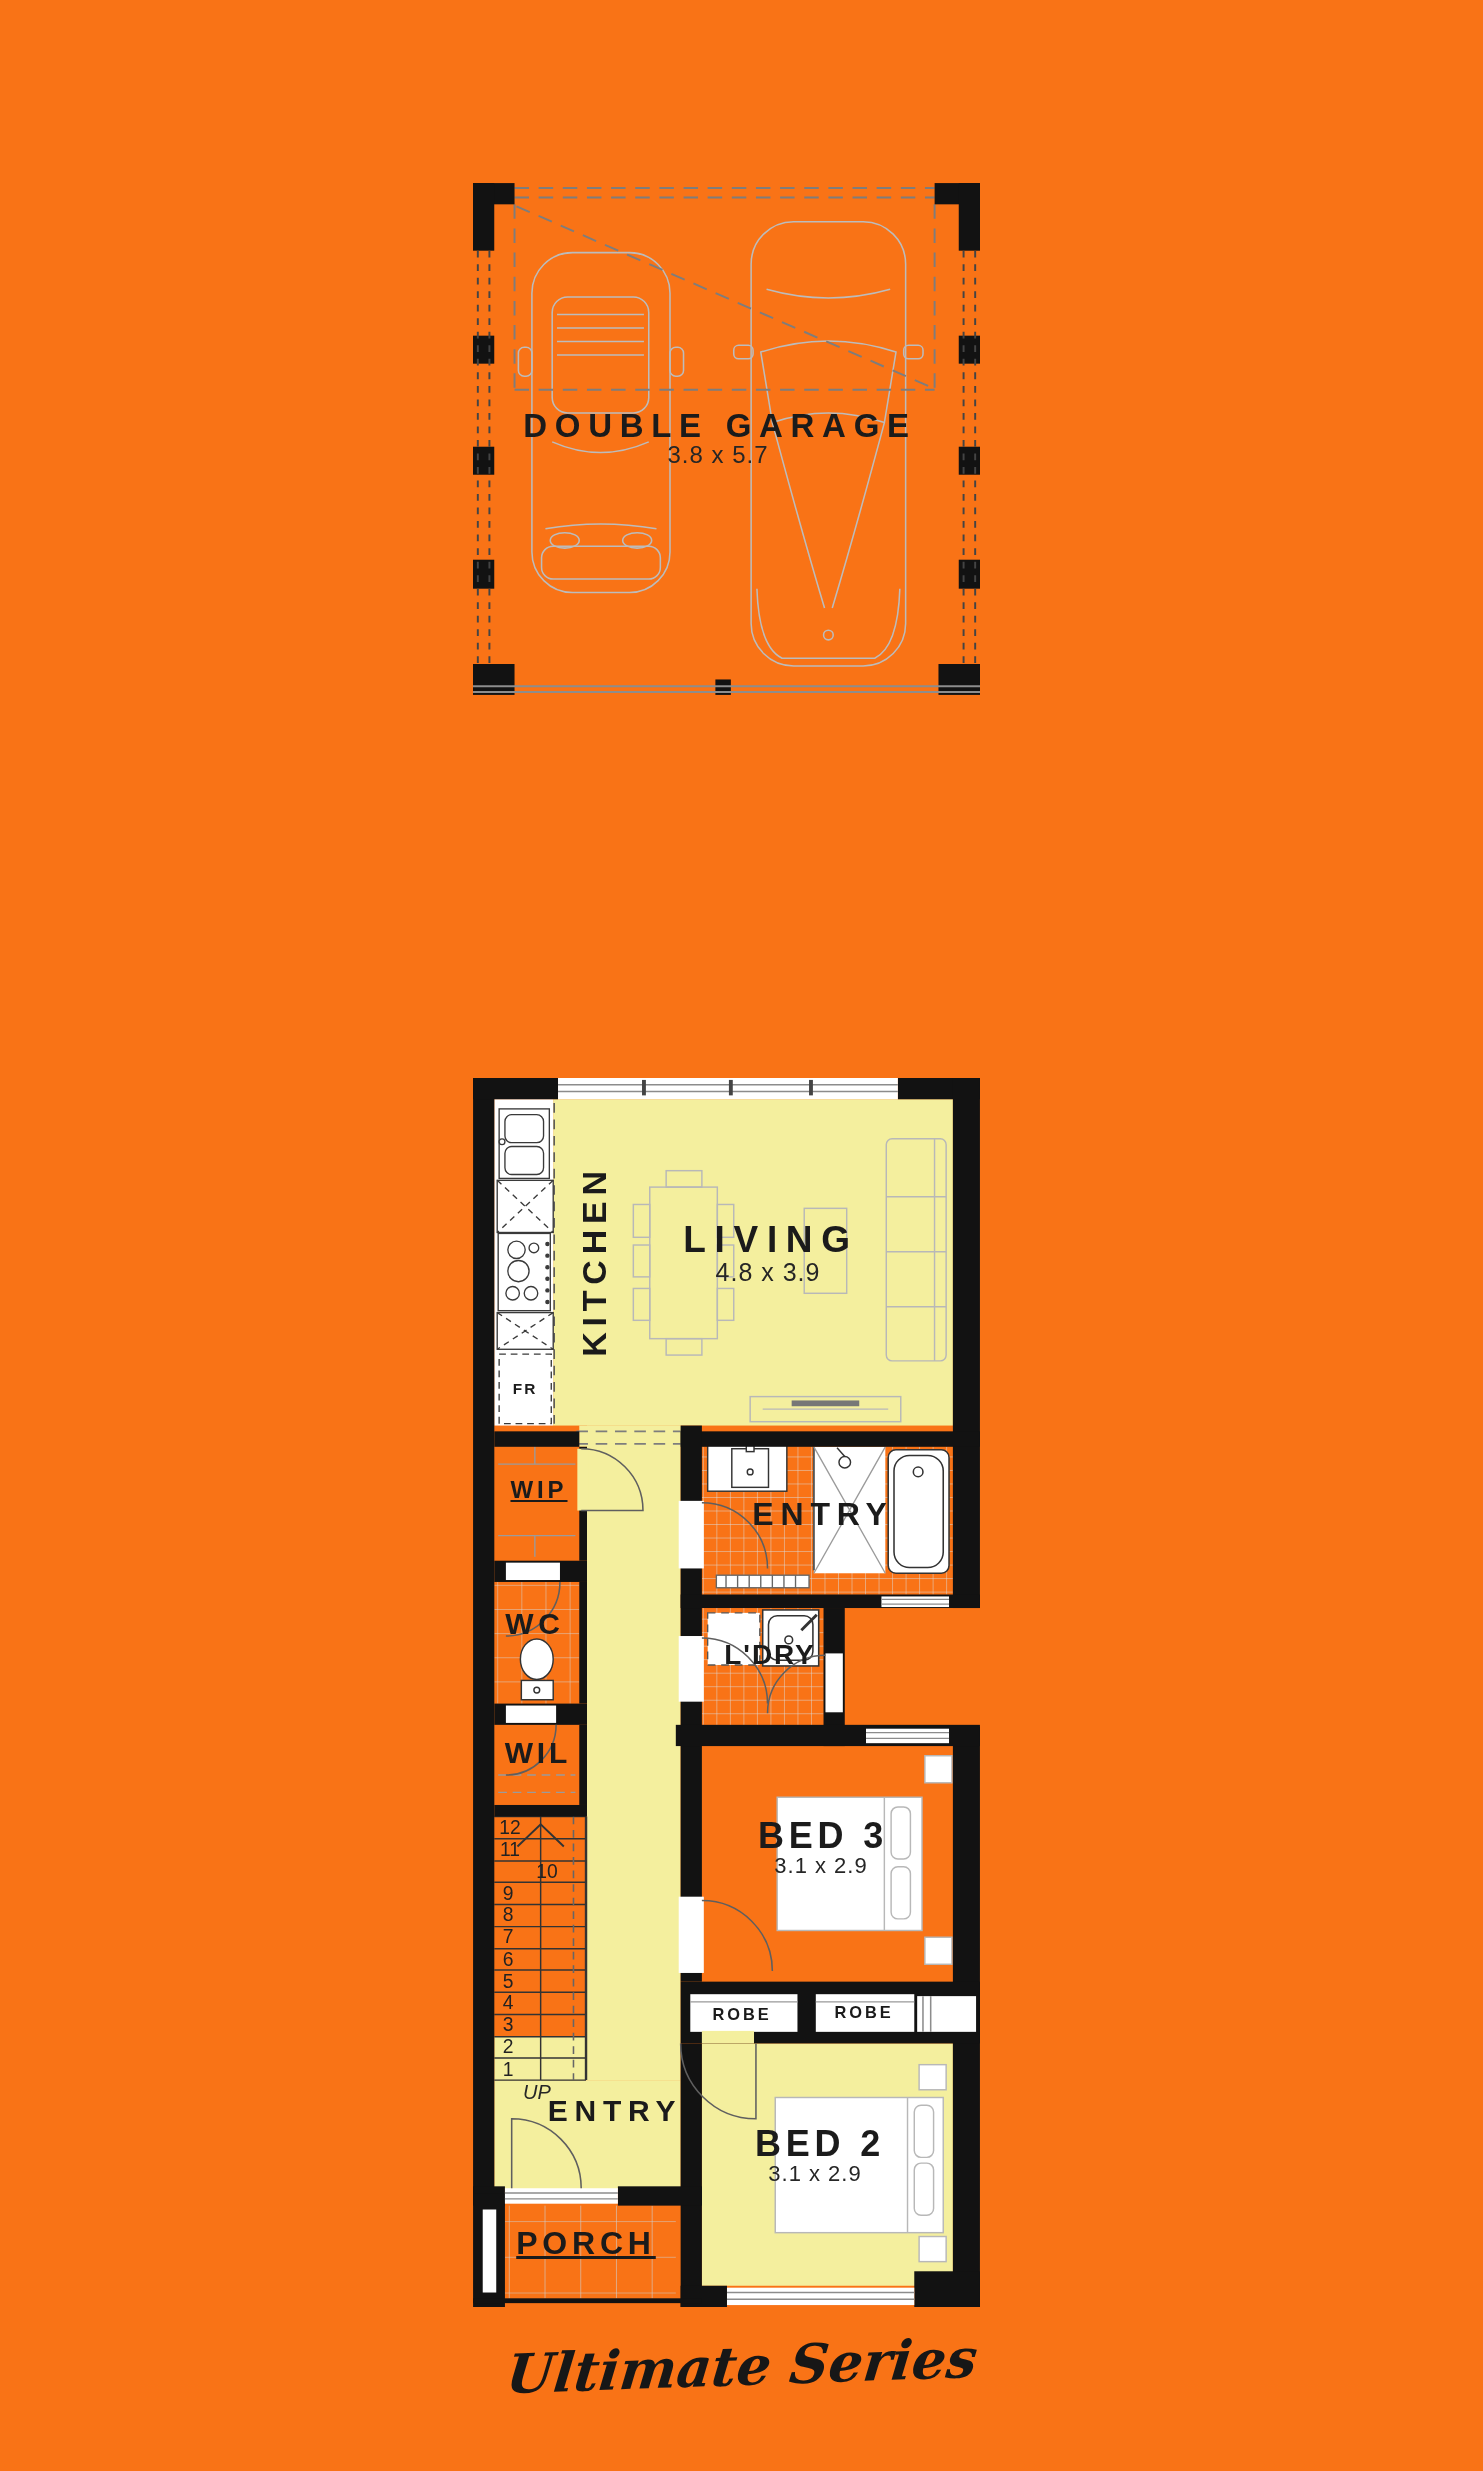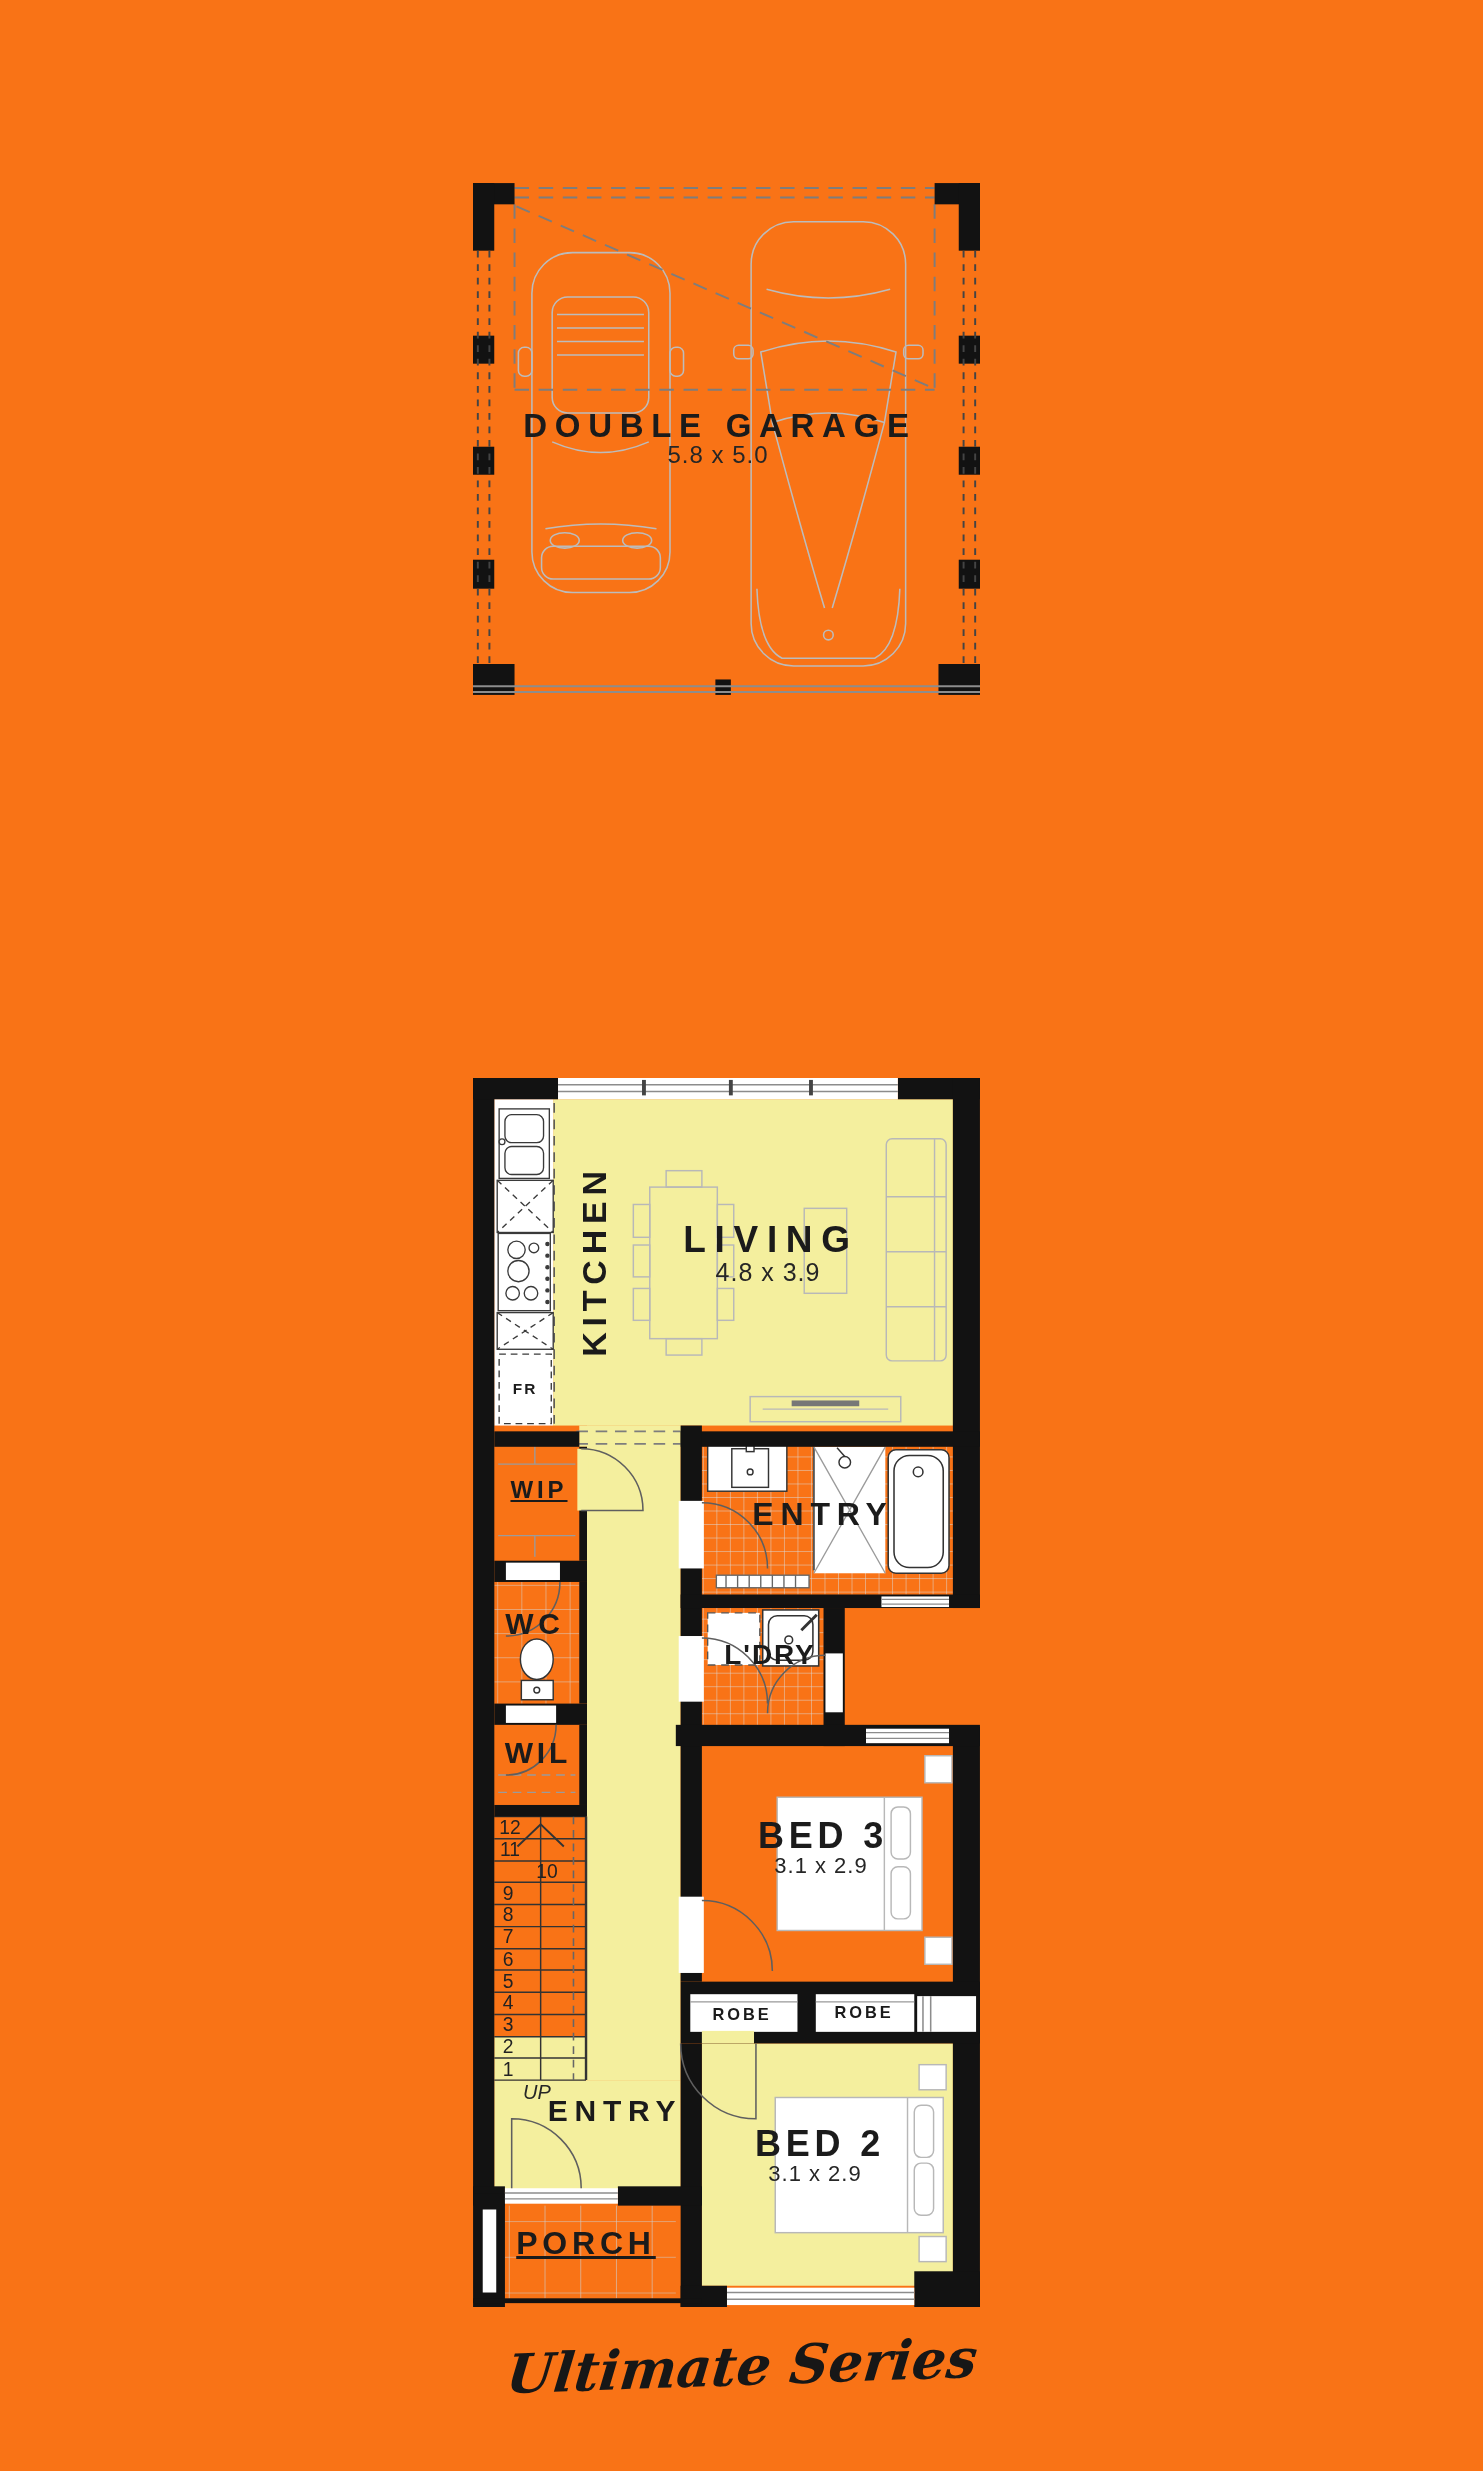--- a/index.html
+++ b/index.html
@@ -79,21 +79,21 @@
         <line x1="508" y1="70" x2="508" y2="498"></line>
         <line x1="520" y1="70" x2="520" y2="498"></line>
       </g>
 
       <g stroke="#8d8d8d" stroke-width="2">
         <line x1="0" y1="521" x2="525" y2="521"></line>
         <line x1="0" y1="527" x2="525" y2="527"></line>
       </g>
     </svg>
     <div class="lbl" style="left:247px;top:242px;font-size:33px;letter-spacing:7.7px;">DOUBLE GARAGE</div>
-    <div class="lbl dim" style="left:245px;top:272px;font-size:24px;letter-spacing:1px;">5.8 x 5.0</div>
+    <div class="lbl dim" style="left:245px;top:272px;font-size:24px;letter-spacing:1px;">3.8 x 5.7</div>
   </div>
 
   <div class="plan-abs" style="left:473px;top:1078px;width:507px;height:1229px;">
     <svg width="507" height="1229" viewBox="0 0 525 1273">
       <defs>
         <pattern id="tileS" width="14" height="14" patternUnits="userSpaceOnUse">
           <path d="M14 0H0V14" fill="none" stroke="#dcdcdc" stroke-width="1"></path>
         </pattern>
         <pattern id="tileM" width="25" height="25" patternUnits="userSpaceOnUse">
           <path d="M25 0H0V25" fill="none" stroke="#d6d6d6" stroke-width="1"></path>

